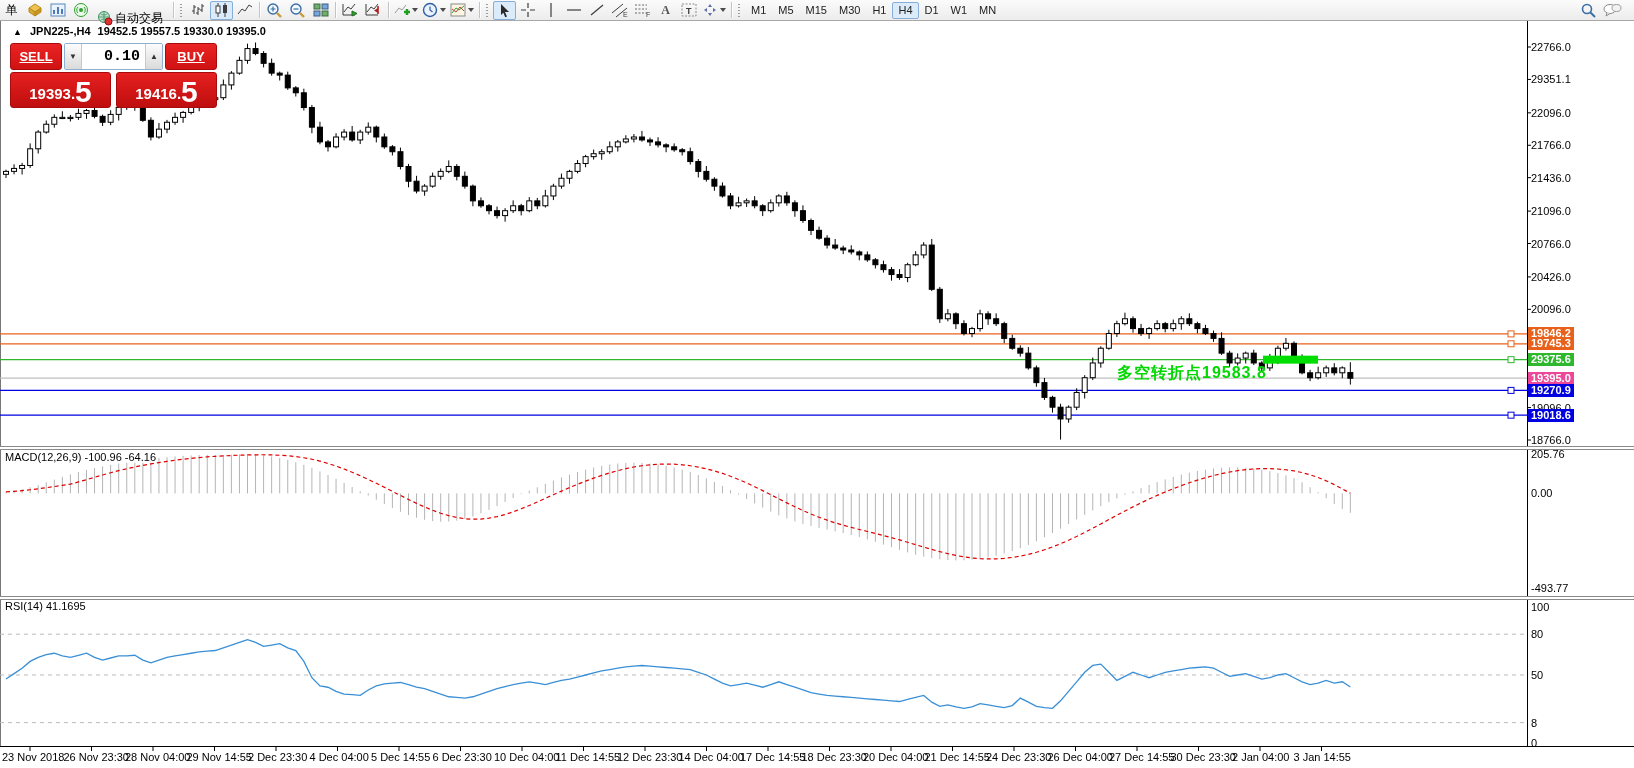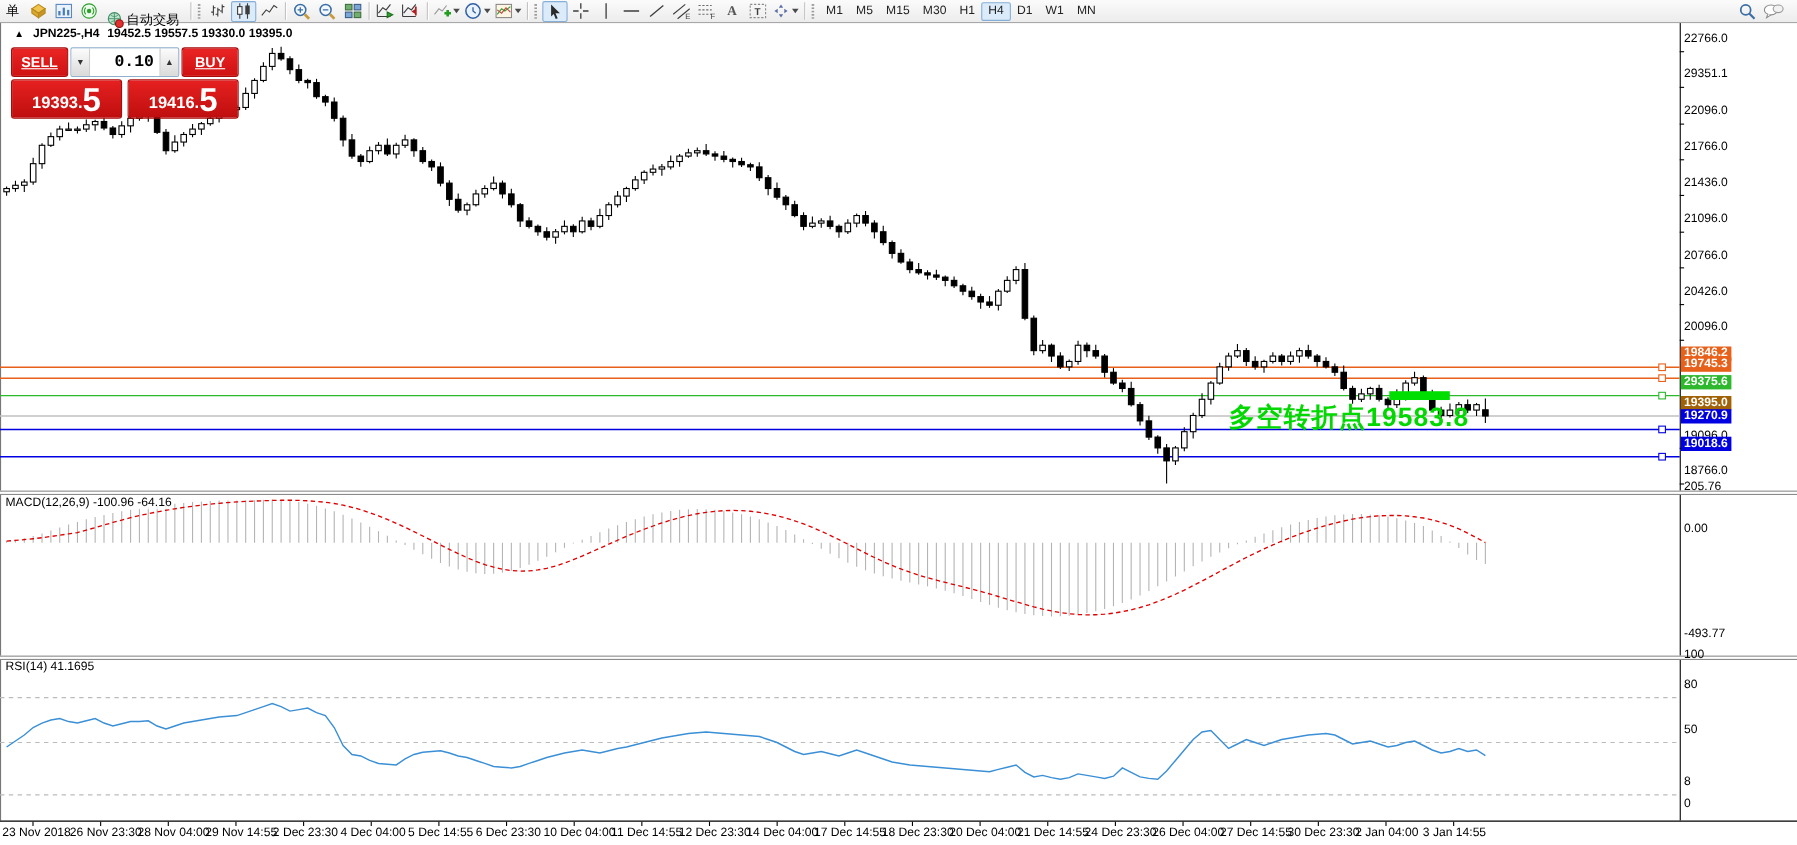--- a/index.html
+++ b/index.html
@@ -23,27 +23,27 @@
   .caret{width:0;height:0;border-left:3px solid transparent;border-right:3px solid transparent;
     border-top:4px solid #4a4a4a;margin-left:2px;}
   #tb-right{margin-left:auto;display:flex;align-items:center;}
   
   #chart-svg{position:absolute;left:0;top:0;z-index:1;}
   .pane-sep{position:absolute;left:0;width:1634px;height:4px;background:#fff;
     border-top:1px solid #8a8a8a;border-bottom:1px solid #8a8a8a;z-index:2;}
   #symbol-title{position:absolute;left:13px;top:25px;font-size:11px;font-weight:bold;color:#000;z-index:3;white-space:nowrap;}
   #symbol-title .tri{font-size:9px;margin-right:5px;}
   .ind-label{position:absolute;left:5px;font-size:11px;color:#000;z-index:3;background:rgba(255,255,255,.75);white-space:nowrap;}
-  #annotation{position:absolute;left:1117px;top:363px;z-index:3;font-size:24px;font-weight:bold;
+  #annotation{position:absolute;left:1117px;top:363px;z-index:3;font-size:16px;font-weight:bold;
     letter-spacing:1px;white-space:nowrap;}
   
   .axlbl{position:absolute;left:4px;font-size:11px;color:#000;white-space:nowrap;}
   .axtag{position:absolute;left:1px;font-size:11px;font-weight:bold;color:#fff;line-height:13px;
     padding:0 3px;white-space:nowrap;}
-  #price-axis{position:absolute;left:1527px;top:9px;width:107px;height:646px;z-index:2;}
+  #price-axis{position:absolute;left:1527px;top:21px;width:107px;height:646px;z-index:2;}
   #time-axis{position:absolute;left:0;top:748px;width:1378px;height:20px;z-index:2;}
   .dlbl{position:absolute;top:3px;font-size:11px;color:#000;white-space:nowrap;}
   
   #trade-panel{position:absolute;left:10px;top:43px;width:207px;z-index:4;}
   .tp-row1{display:flex;height:27px;gap:2px;}
   .tp-btn{width:52px;background:linear-gradient(#ea2424,#cf1212);color:#fff;
     font-size:13px;font-weight:bold;border:1px solid #a80b0b;border-radius:3px;
     display:flex;align-items:center;justify-content:center;}
   .tp-btn span{text-decoration:underline;}
   .vol{display:flex;flex:1;border:1px solid #8fb0cf;border-radius:2px;overflow:hidden;background:#fff;}
@@ -872,21 +872,21 @@
       <div class="axlbl" style="top: 150.674px;">21436.0</div>
       <div class="axlbl" style="top: 184.079px;">21096.0</div>
       <div class="axlbl" style="top: 216.502px;">20766.0</div>
       <div class="axlbl" style="top: 249.908px;">20426.0</div>
       <div class="axlbl" style="top: 282.331px;">20096.0</div>
       <div class="axlbl" style="top: 380.582px;">19096.0</div>
       <div class="axlbl" style="top: 413.005px;">18766.0</div>
       <div class="axtag" style="top: 306.374px; background: rgb(232, 97, 27);">19846.2</div>
       <div class="axtag" style="top: 316.287px; background: rgb(232, 97, 27);">19745.3</div>
       <div class="axtag" style="top: 332.155px; background: rgb(45, 184, 45);">29375.6</div>
-      <div class="axtag" style="top: 350.705px; background: #a16207;">19395.0</div>
+      <div class="axtag" style="top: 350.705px; background: #ec4899;">19395.0</div>
       <div class="axtag" style="top: 362.898px; background: rgb(0, 0, 224);">19270.9</div>
       <div class="axtag" style="top: 387.686px; background: rgb(0, 0, 224);">19018.6</div>
       <div class="axlbl" style="top: 426.982px;">205.76</div>
       <div class="axlbl" style="top: 466.4px;">0.00</div>
       <div class="axlbl" style="top: 560.992px;">-493.77</div>
       <div class="axlbl" style="top: 580px;">100</div>
       <div class="axlbl" style="top: 607.2px;">80</div>
       <div class="axlbl" style="top: 648px;">50</div>
       <div class="axlbl" style="top: 695.6px;">8</div>
       <div class="axlbl" style="top: 716px;">0</div>

